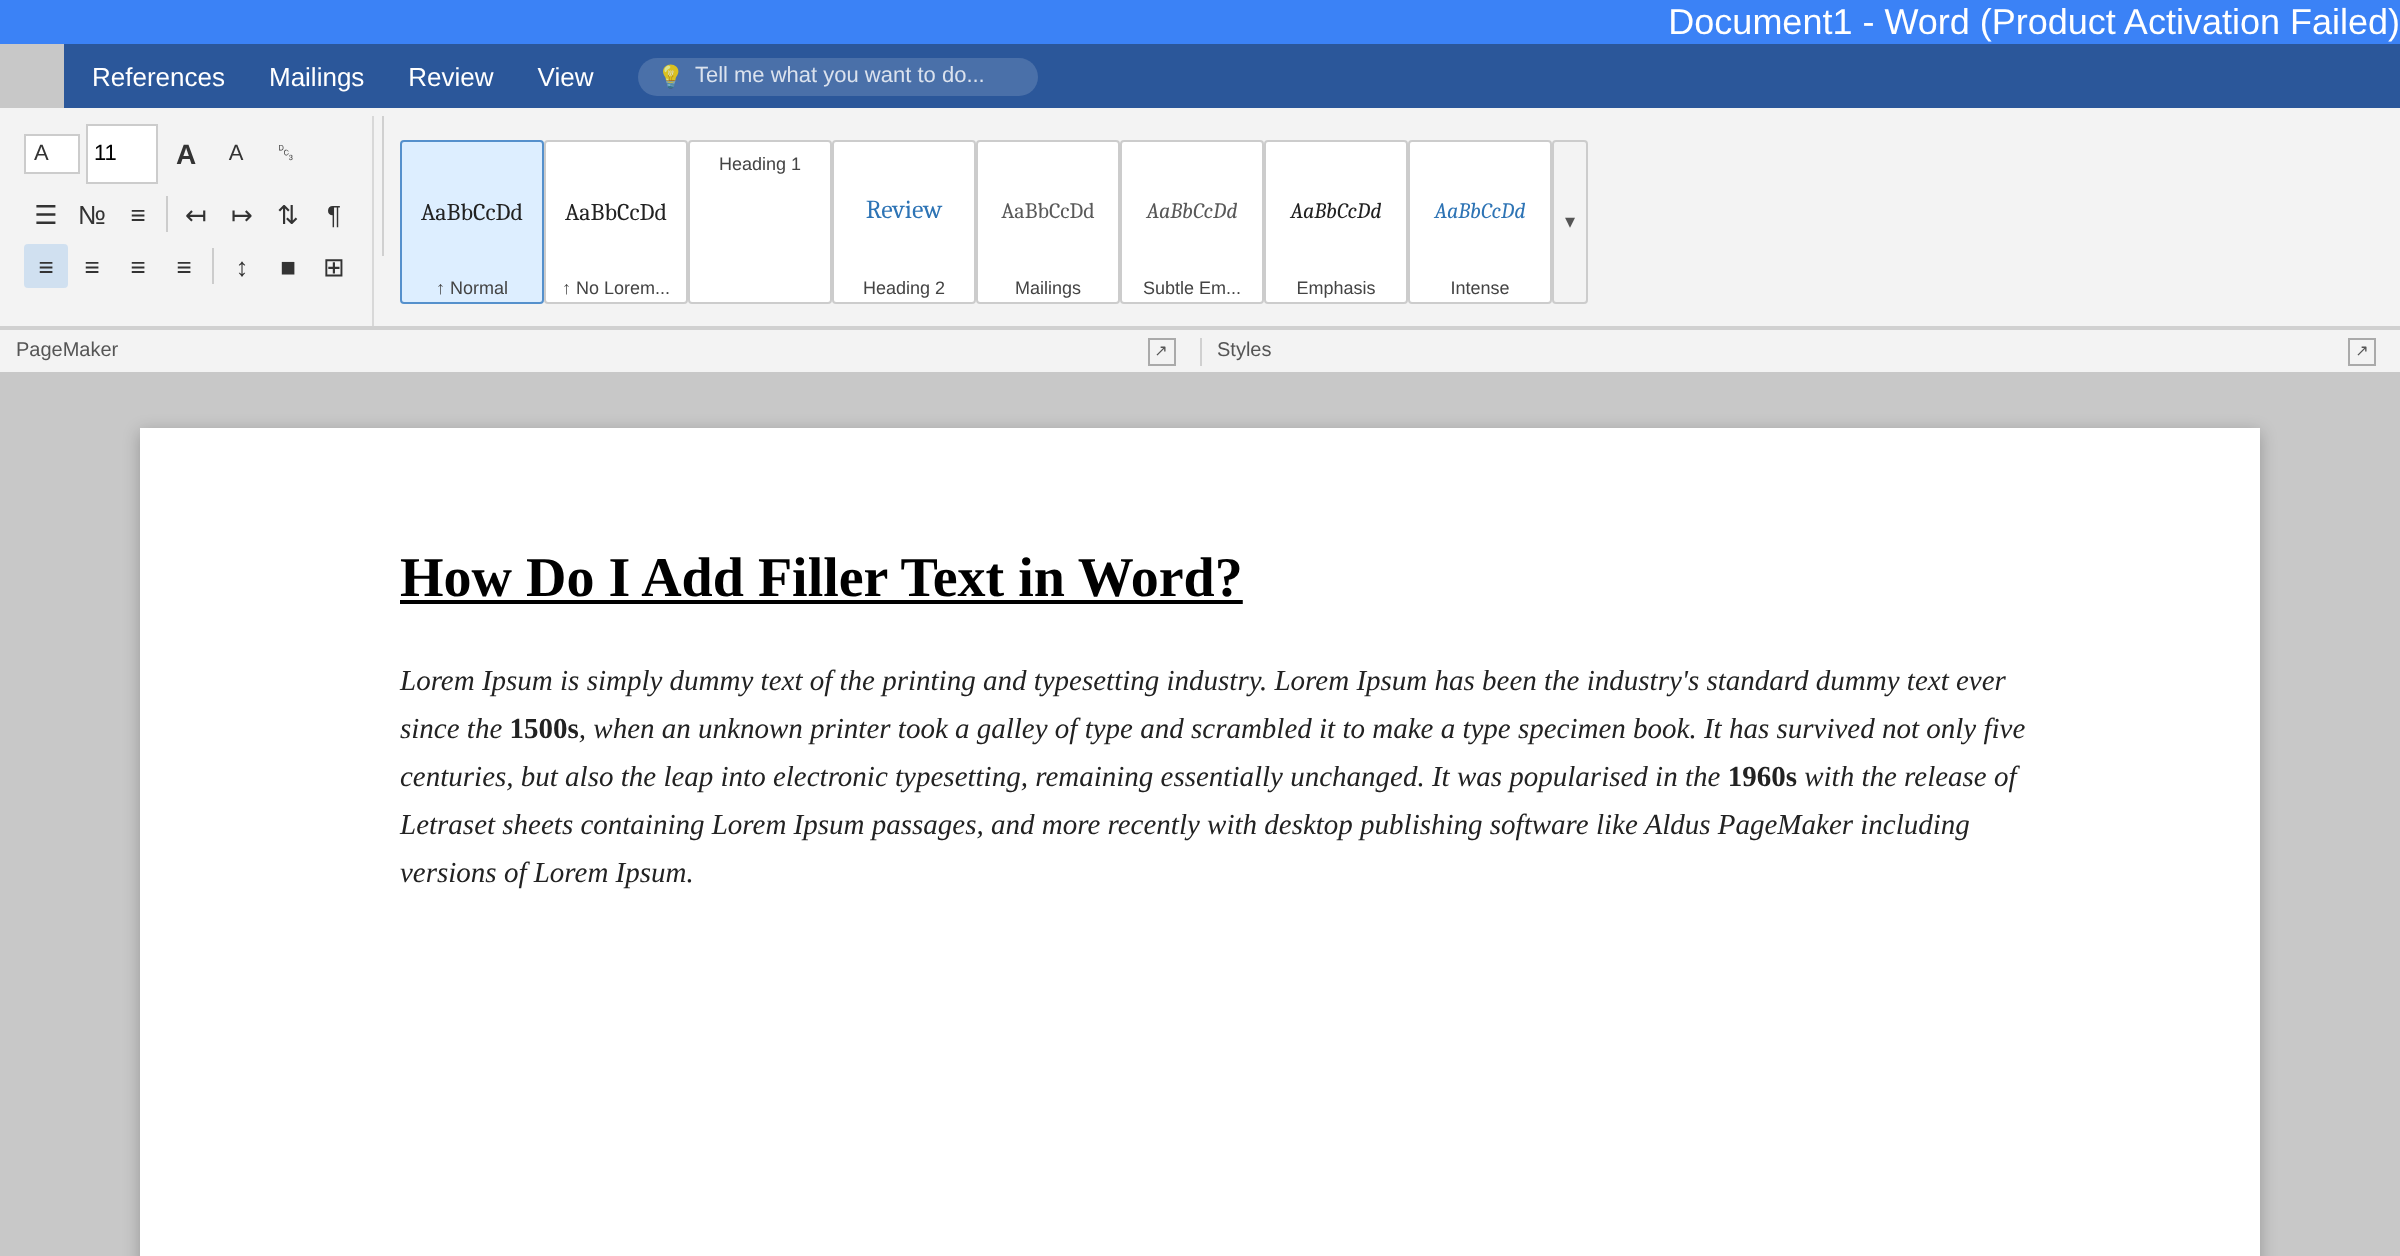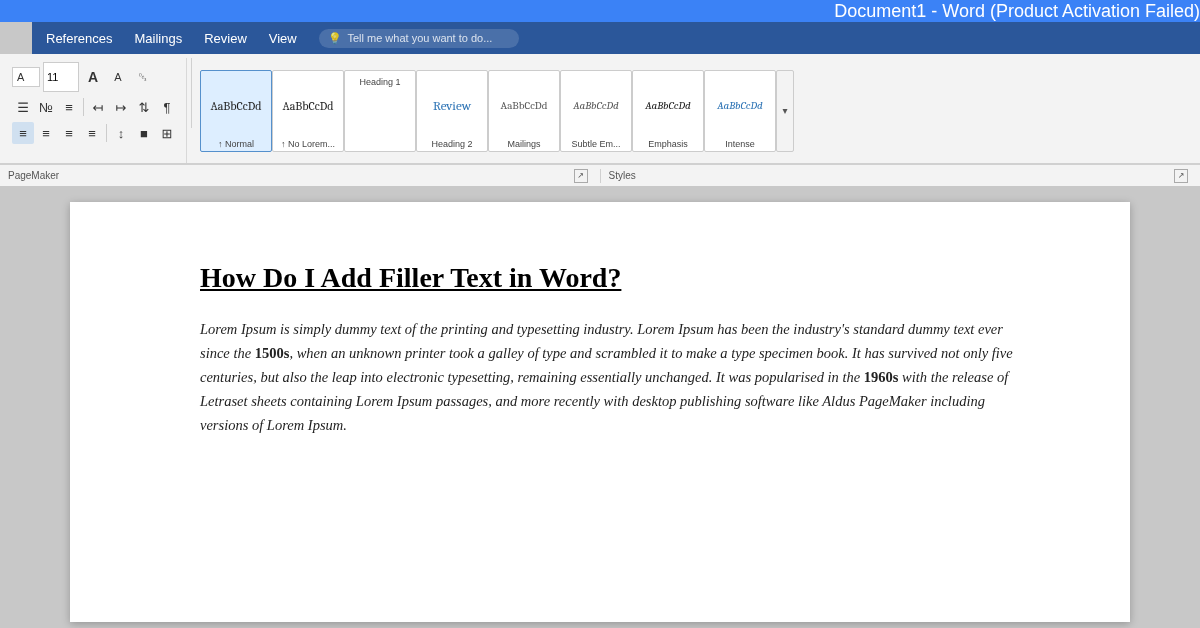--- a/index.html
+++ b/index.html
@@ -186,21 +186,21 @@
       cursor: pointer;
       margin: 0 4px;
     }
 
     
     .doc-area {
       background: #c8c8c8;
       flex: 1;
       display: flex;
       justify-content: center;
-      padding: 16px 0;
+      padding: 28px 0;
       overflow-y: auto;
       height: calc(628px - 22px - 32px - 132px);
     }
 
     .page {
       background: white;
       width: 1060px;
       min-height: 420px;
       box-shadow: 0 2px 8px rgba(0,0,0,0.25);
       padding: 60px 100px 60px 130px;

